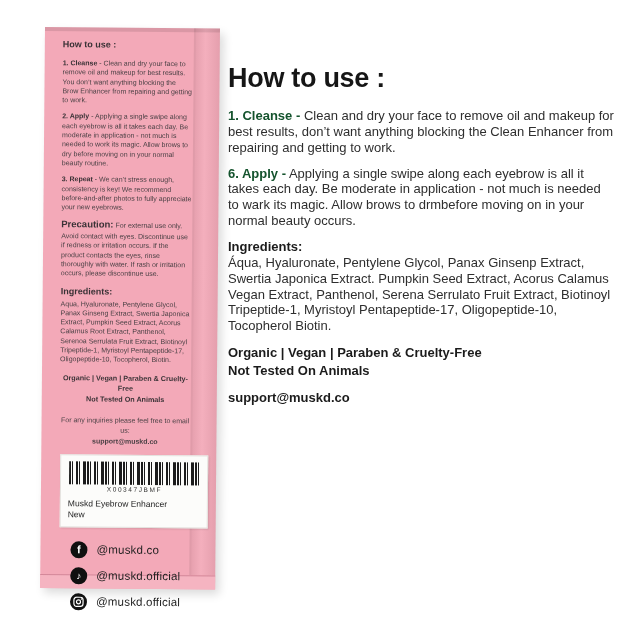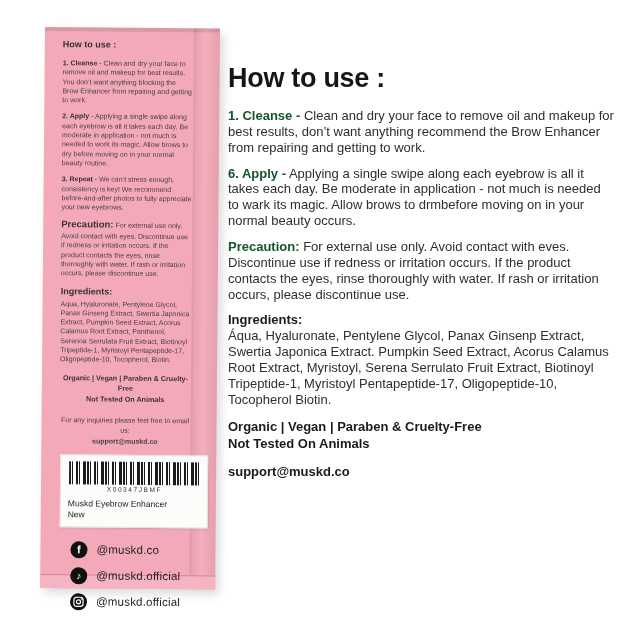--- a/index.html
+++ b/index.html
@@ -143,27 +143,26 @@
           <span class="social-handle">@muskd.official</span>
         </div>
       </div>
 
     </div>
   </div>
 
   <div class="panel">
     <div class="panel-title">How to use :</div>
 
-    <p class="step"><b>1. Cleanse -</b> <span>Clean and dry your face to remove oil and makeup for best results, don’t want anything recommend the Brow Enhancer from repairing and getting to work.</span></p>
+    <p class="step"><b>1. Cleanse -</b> <span>Clean and dry your face to remove oil and makeup for best results, don’t want anything blocking the Clean Enhancer from repairing and getting to work.</span></p>
     <p class="step"><b>6. Apply -</b> <span>Applying a single swipe along each eyebrow is all it takes each day. Be moderate in application - not much is needed to wark its magic. Allow brows to drmbefore moving on in your normal beauty occurs.</span></p>
 
-    <p class="step"><b class="lead">Precaution:</b> <span>For external use only. Avoid contact with eves. Discontinue use if redness or irritation occurs. If the product contacts the eyes, rinse thoroughly with water. If rash or irritation occurs, please discontinue use.</span></p>
 
     <p class="step"><span class="ingr-label">Ingredients:</span><br>
-    <span>Áqua, Hyaluronate, Pentylene Glycol, Panax Ginsenp Extract, Swertia Japonica Extract. Pumpkin Seed Extract, Acorus Calamus Root Extract, Myristoyl, Serena Serrulato Fruit Extract, Biotinoyl Tripeptide-1, Myristoyl Pentapeptide-17, Oligopeptide-10, Tocopherol Biotin.</span></p>
+    <span>Áqua, Hyaluronate, Pentylene Glycol, Panax Ginsenp Extract, Swertia Japonica Extract. Pumpkin Seed Extract, Acorus Calamus Vegan Extract, Panthenol, Serena Serrulato Fruit Extract, Biotinoyl Tripeptide-1, Myristoyl Pentapeptide-17, Oligopeptide-10, Tocopherol Biotin.</span></p>
 
     <div class="claims">
       <div>Organic | Vegan | Paraben &amp; Cruelty-Free</div>
       <div>Not Tested On Animals</div>
     </div>
 
     <div class="contact">
       <div class="bold">support@muskd.co</div>
     </div>
   </div>

